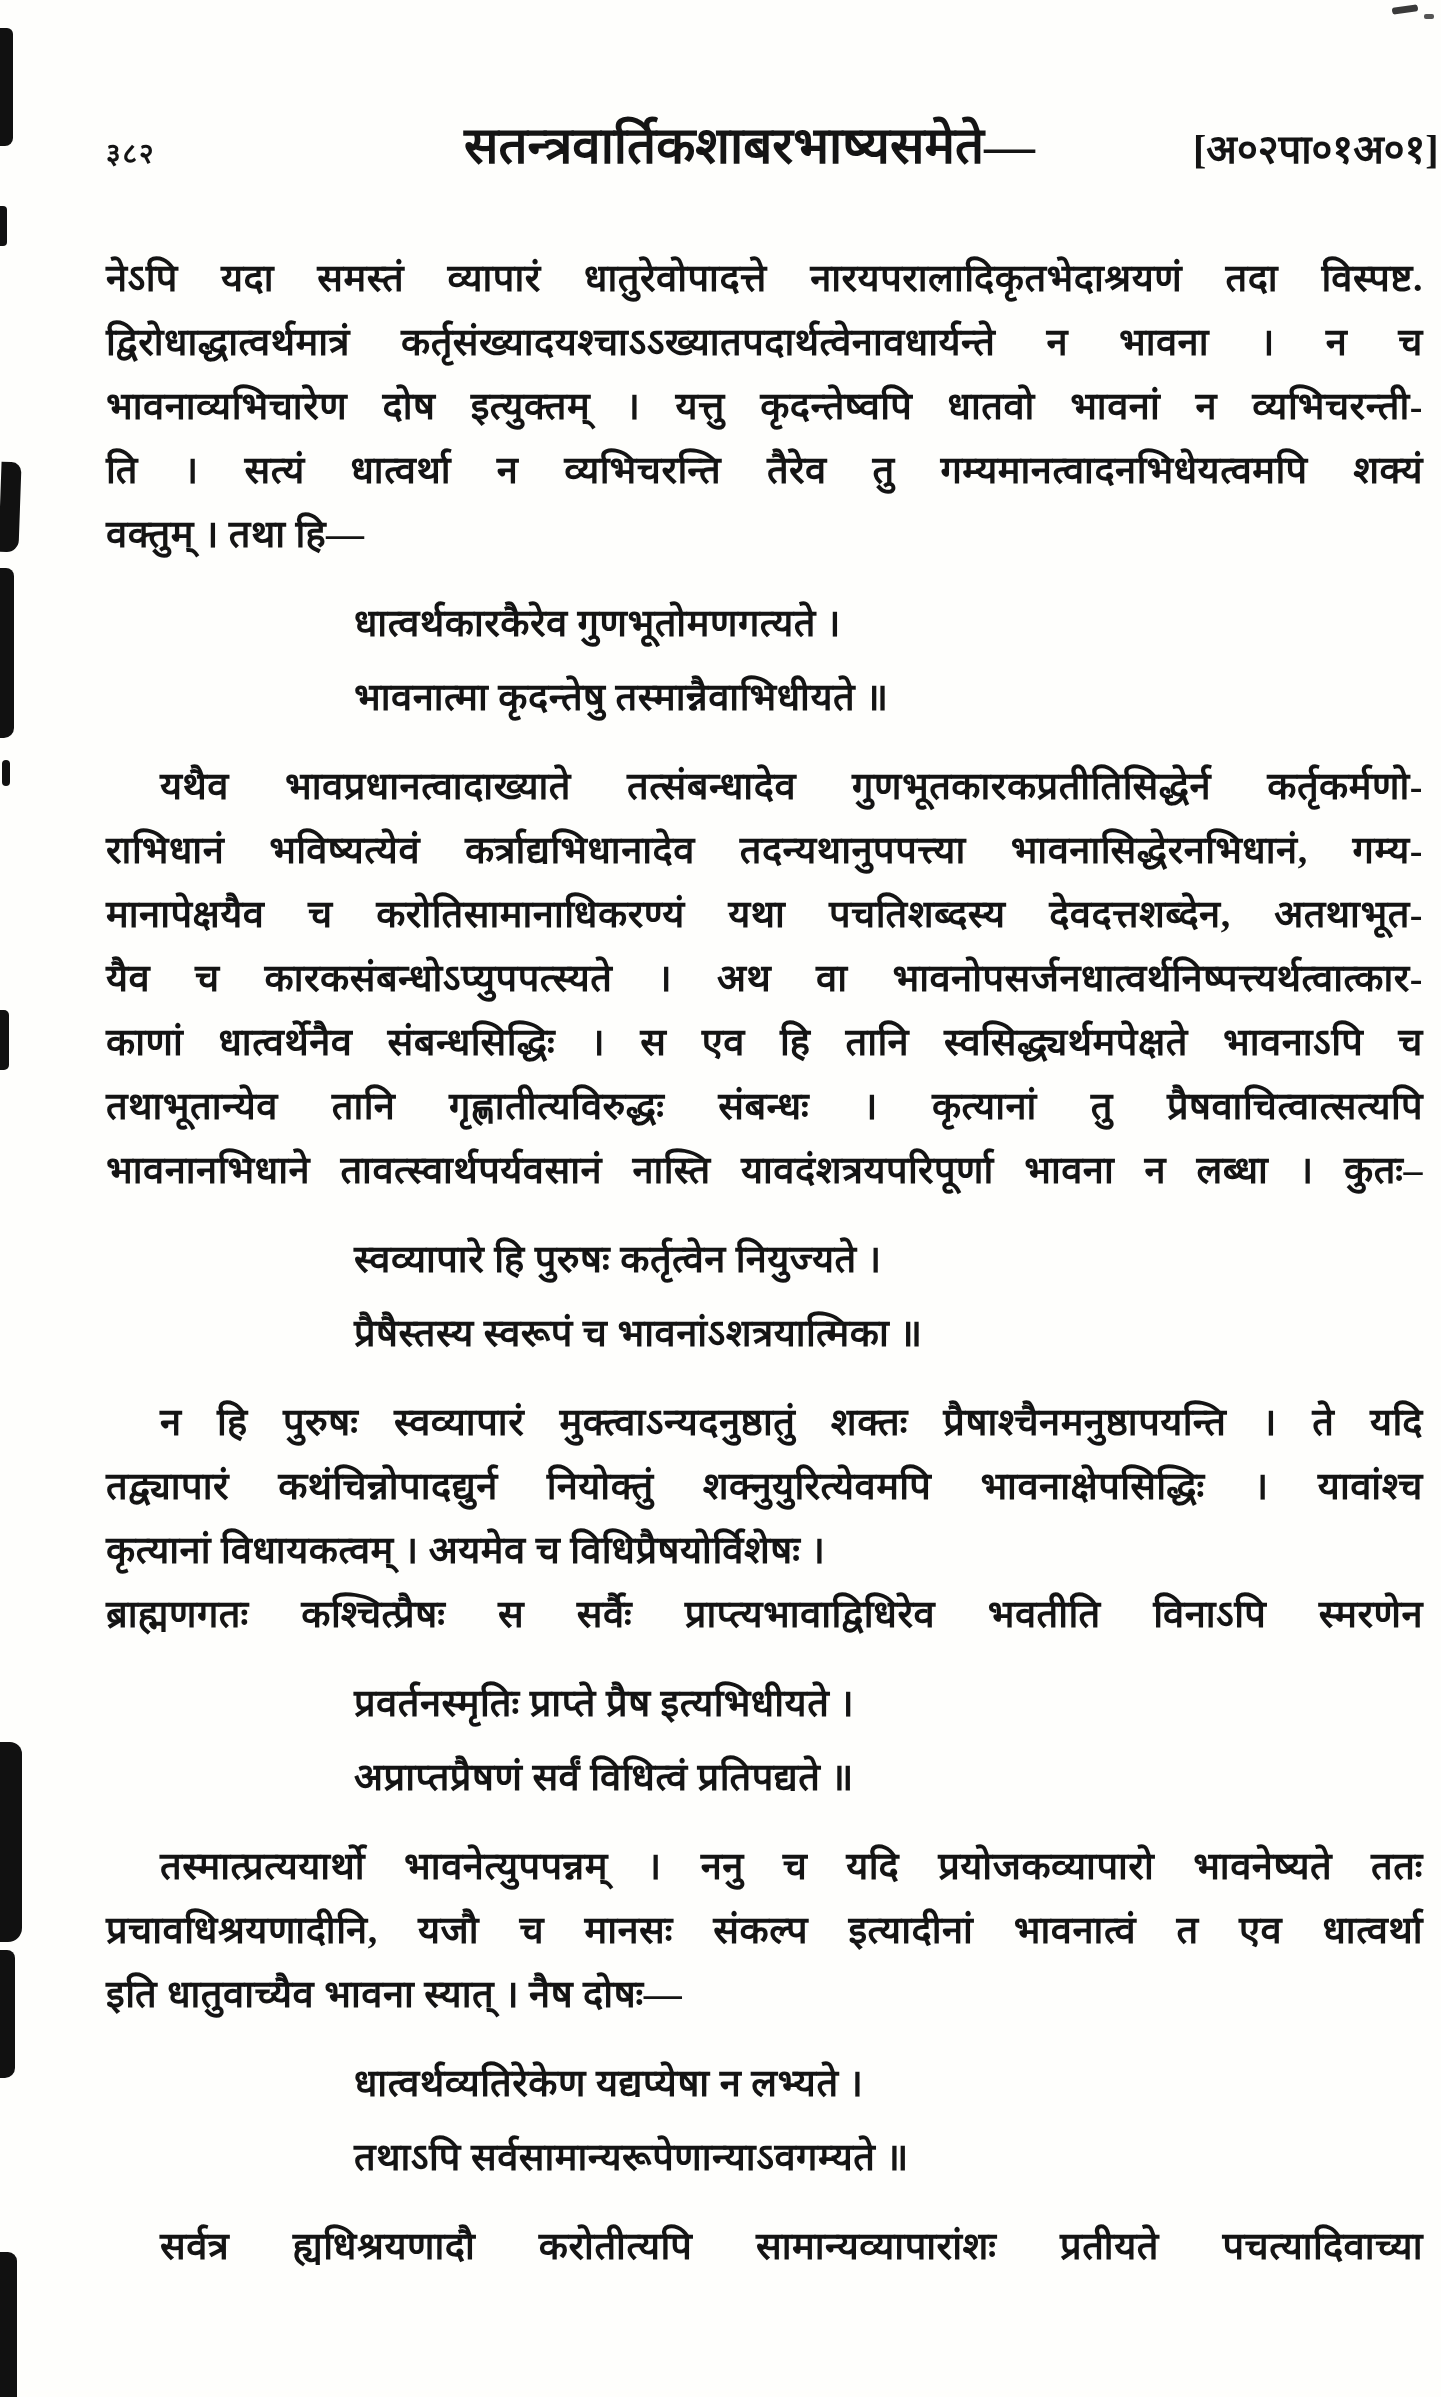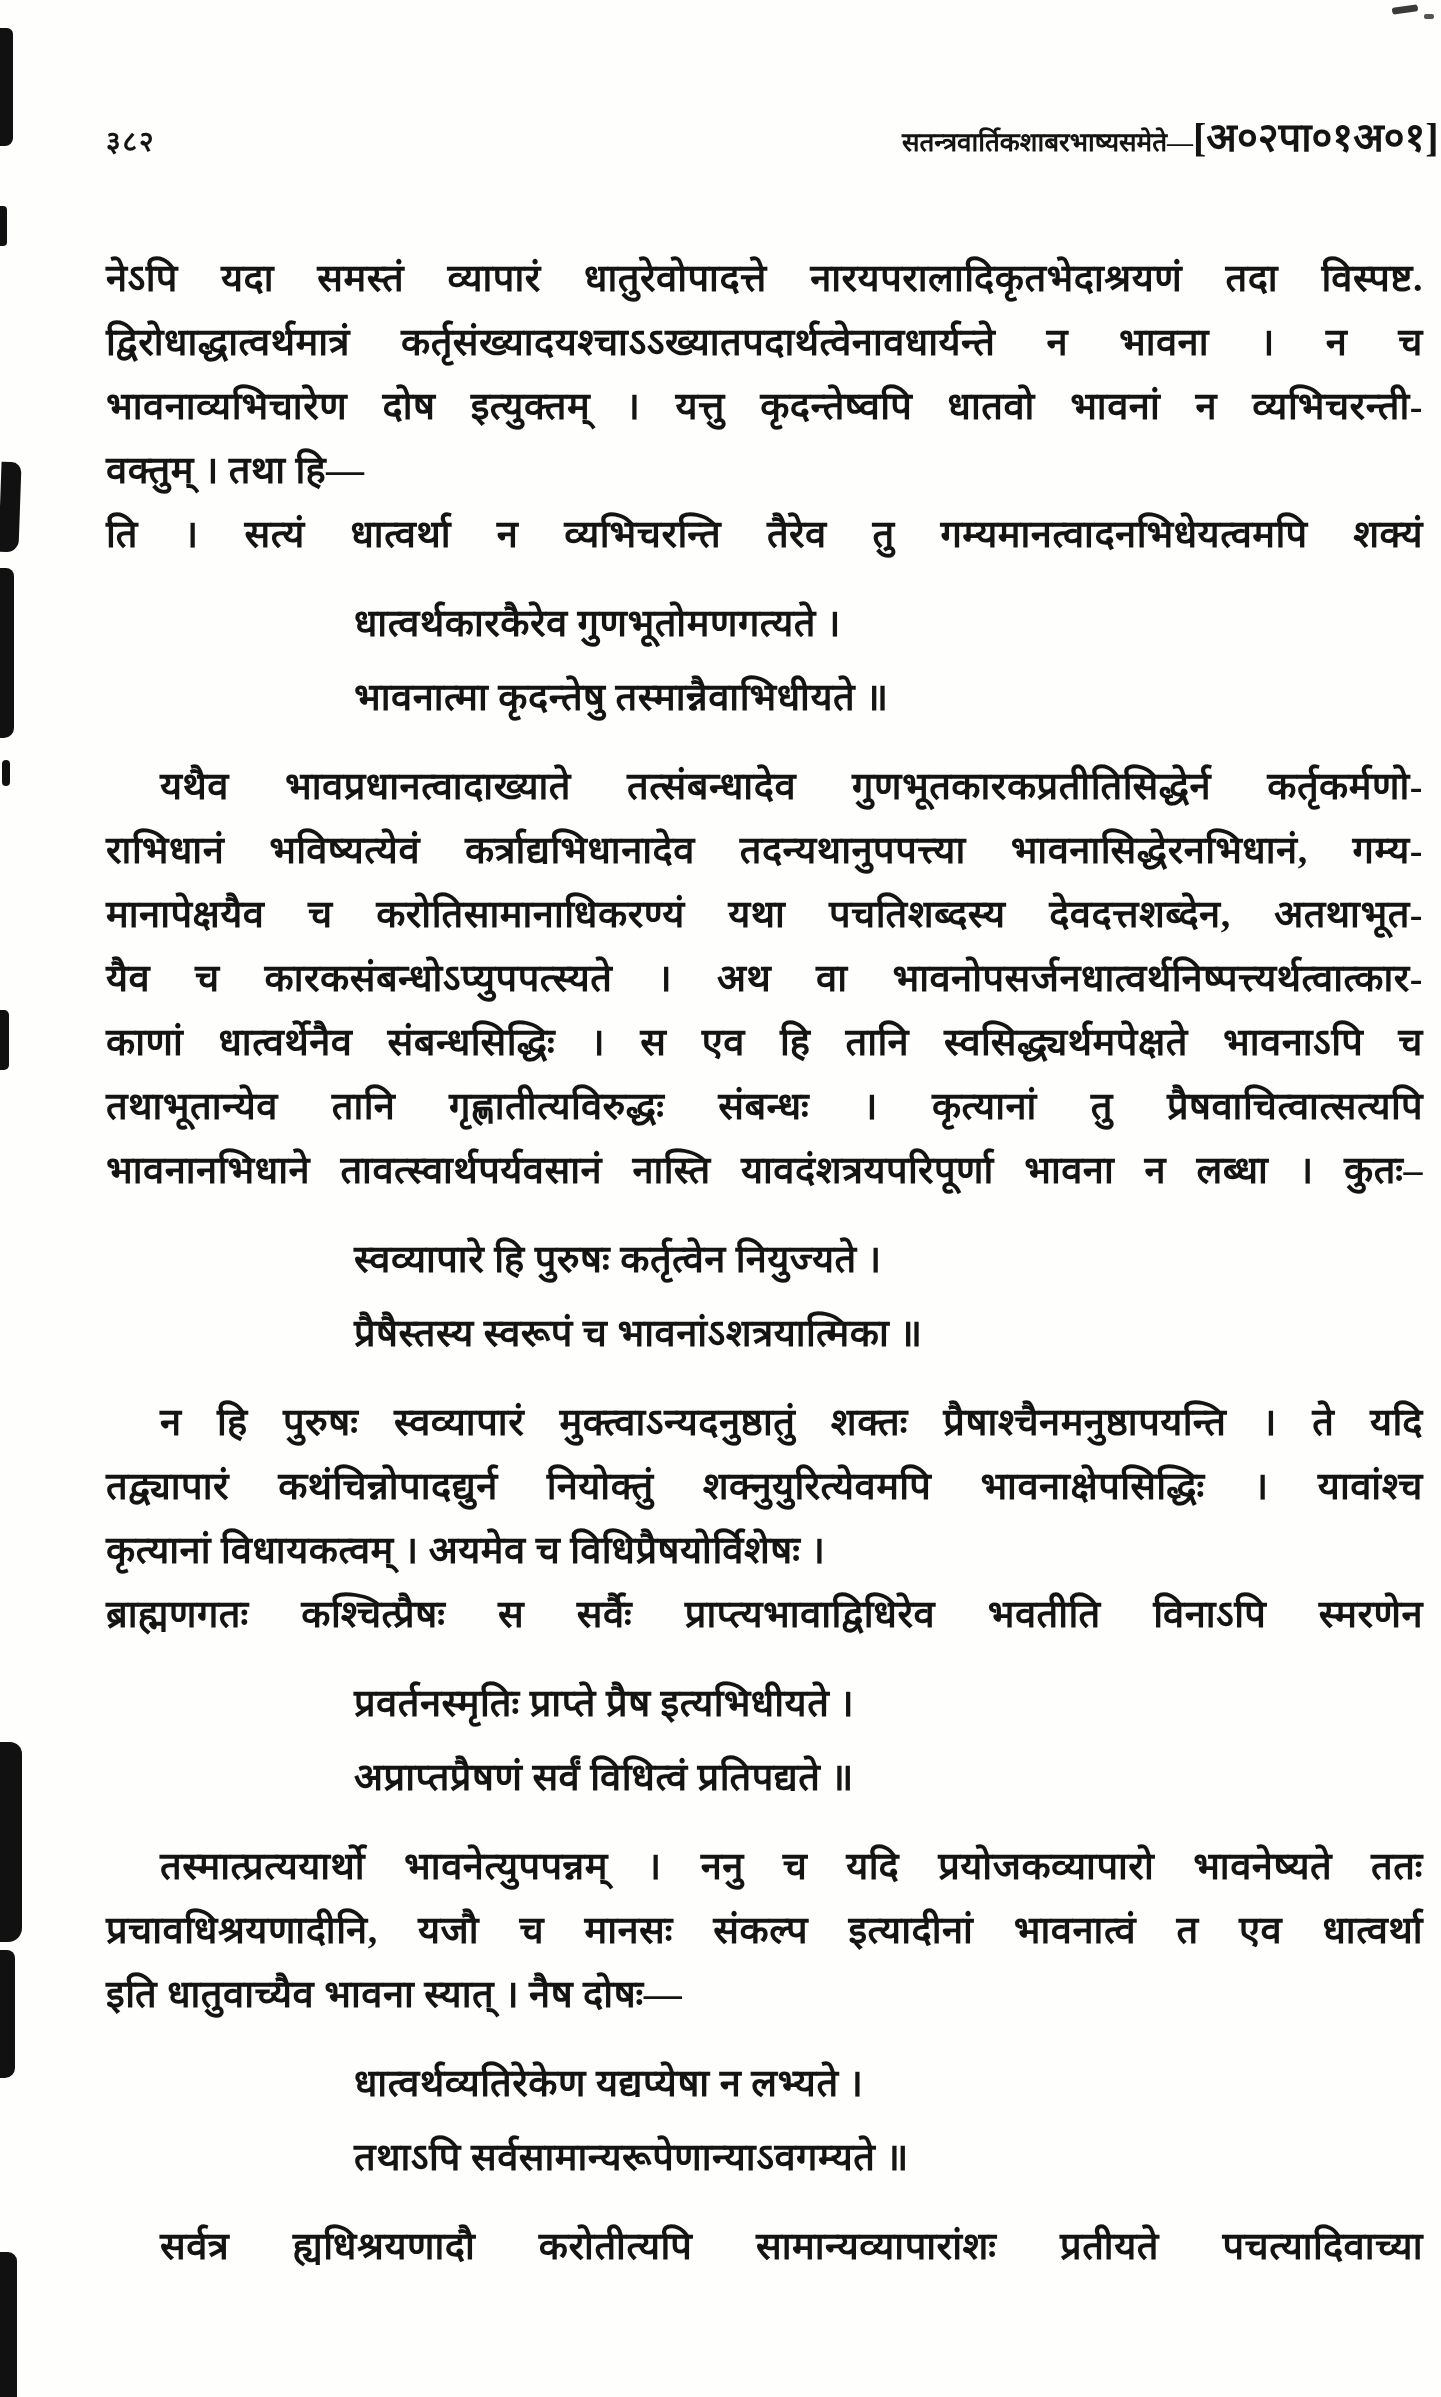--- a/index.html
+++ b/index.html
@@ -25,22 +25,22 @@
     margin-bottom:76px;
     font-weight:bold;
   }
   .page-num{
     font-size:28px;
     width:200px;
     letter-spacing:2px;
   }
   .header-title{
     flex:1;
-    text-align:right;
-    font-size:26px;
+    text-align:center;
+    font-size:51px;
   }
   .header-ref{
     width:230px;
     text-align:right;
     font-size:40px;
   }
   .block{margin:0;}
   .para{margin-bottom:6px;}
   .line{
     font-size:38px;
@@ -101,22 +101,22 @@
     <div class="header">
       <div class="page-num">३८२</div>
       <div class="header-title">सतन्त्रवार्तिकशाबरभाष्यसमेते—</div>
       <div class="header-ref">[अ०२पा०१अ०१]</div>
     </div>
 
     <div class="block para">
       <div class="line just">नेऽपि यदा समस्तं व्यापारं धातुरेवोपादत्ते नारयपरालादिकृतभेदाश्रयणं तदा विस्पष्ट.</div>
       <div class="line just">द्विरोधाद्धात्वर्थमात्रं कर्तृसंख्यादयश्चाऽऽख्यातपदार्थत्वेनावधार्यन्ते न भावना । न च</div>
       <div class="line just">भावनाव्यभिचारेण दोष इत्युक्तम् । यत्तु कृदन्तेष्वपि धातवो  भावनां न व्यभिचरन्ती-</div>
+      <div class="line just">ति । सत्यं  धात्वर्था न व्यभिचरन्ति तैरेव तु गम्यमानत्वादनभिधेयत्वमपि  शक्यं</div>
       <div class="line">वक्तुम् । तथा हि—</div>
-      <div class="line just">ति । सत्यं  धात्वर्था न व्यभिचरन्ति तैरेव तु गम्यमानत्वादनभिधेयत्वमपि  शक्यं</div>
     </div>
 
     <div class="block verse">
       <div class="line verse-line">धात्वर्थकारकैरेव गुणभूतोमणगत्यते ।</div>
       <div class="line verse-line">भावनात्मा कृदन्तेषु तस्मान्नैवाभिधीयते ॥</div>
     </div>
 
     <div class="block para">
       <div class="line just indent">यथैव भावप्रधानत्वादाख्याते तत्संबन्धादेव  गुणभूतकारकप्रतीतिसिद्धेर्न कर्तृकर्मणो-</div>
       <div class="line just">राभिधानं भविष्यत्येवं कर्त्राद्यभिधानादेव तदन्यथानुपपत्त्या भावनासिद्धेरनभिधानं, गम्य-</div>

